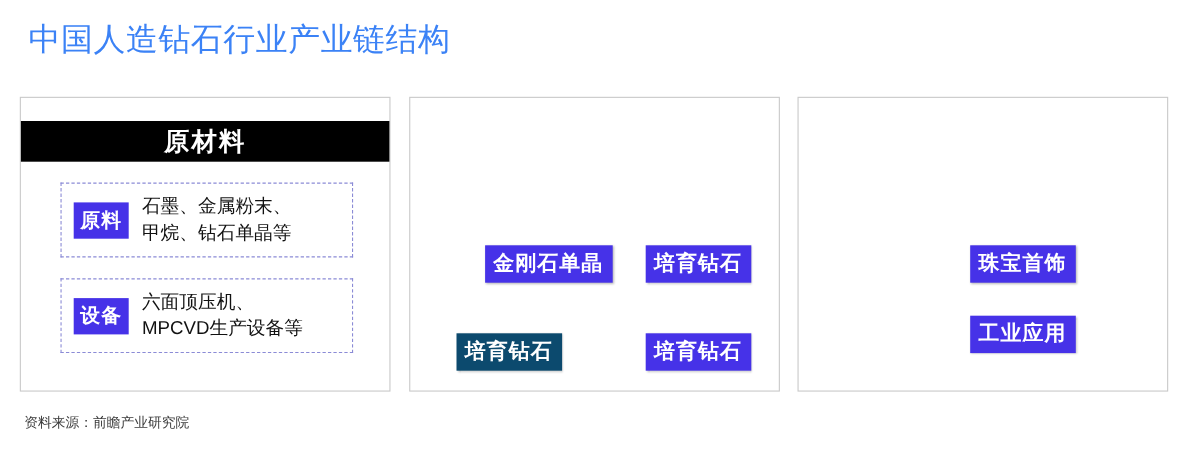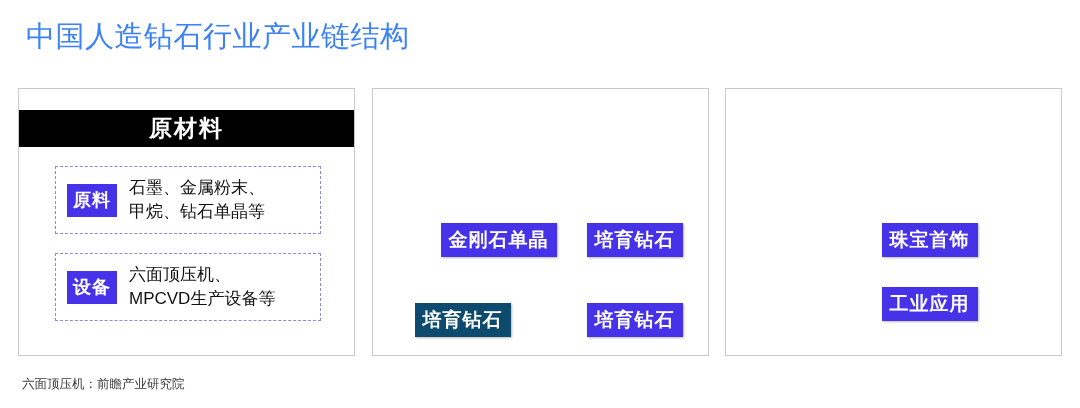--- a/index.html
+++ b/index.html
@@ -199,13 +199,13 @@
     <div class="panel-body">
       <div class="tag-grid">
         <span class="tag blue tag-center p3-tag-0">珠宝首饰</span>
         <span class="tag blue tag-center p3-tag-1">工业应用</span>
       </div>
     </div>
   </div>
 
 </div>
 
-<div id="source-note">六面顶压机：前瞻产业研究院</div>
+<div id="source-note">资料来源：前瞻产业研究院</div>
 
 </body></html>

